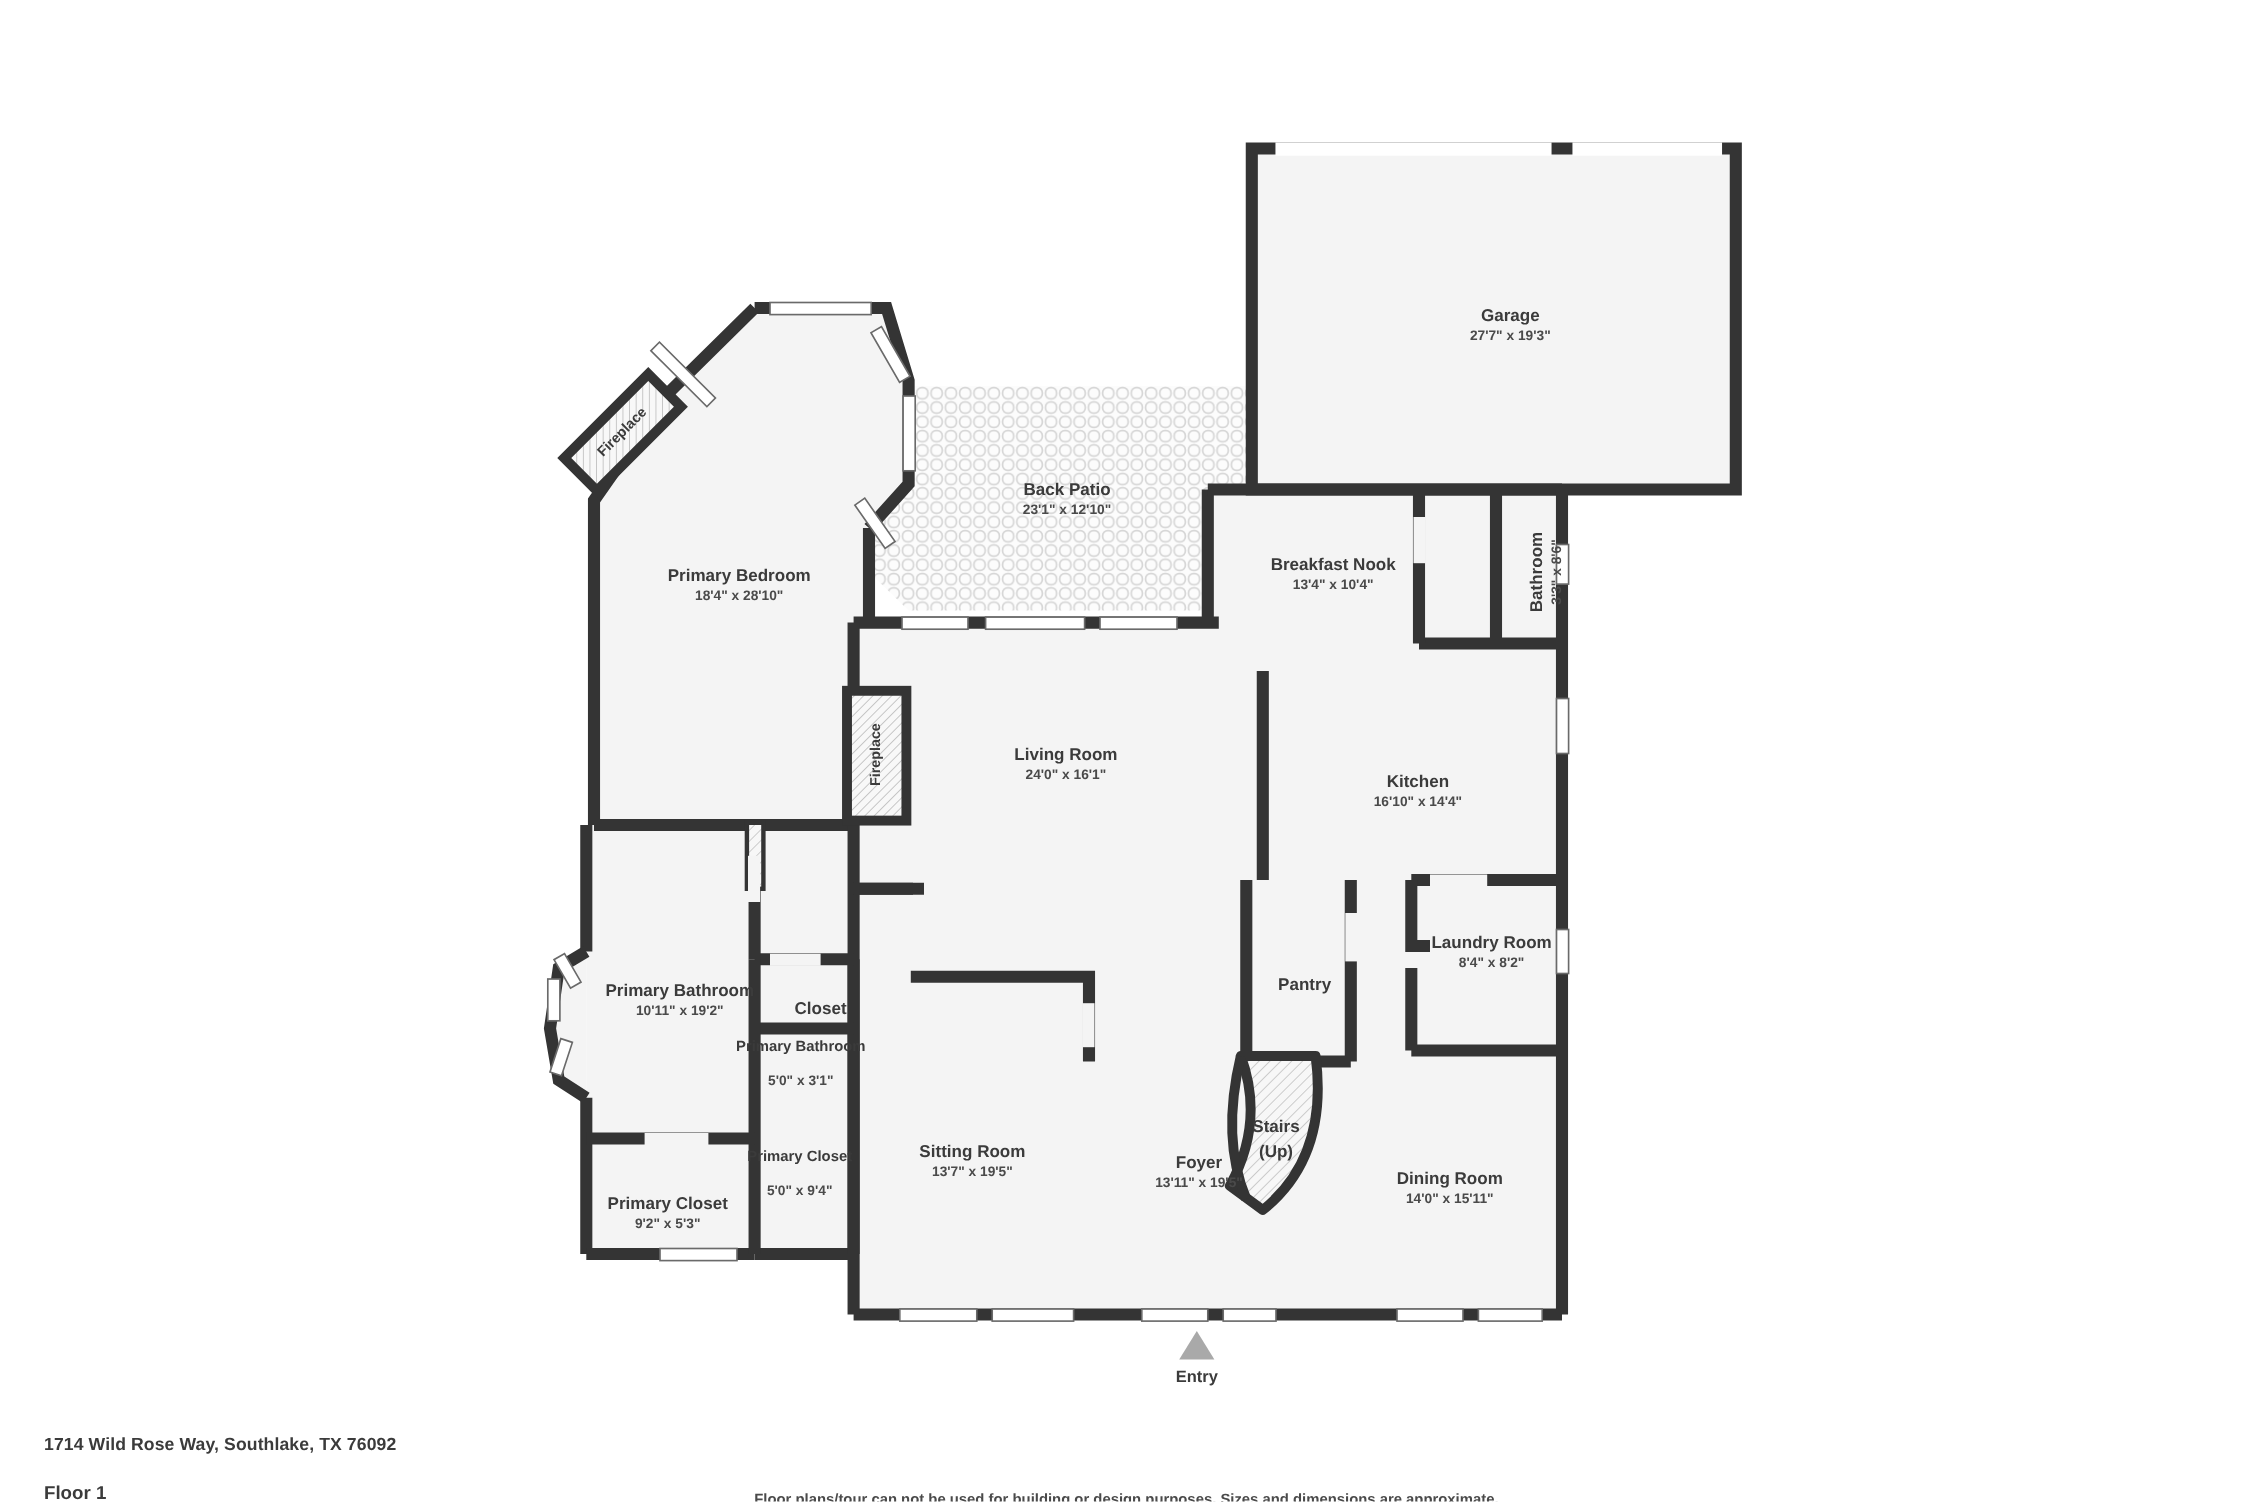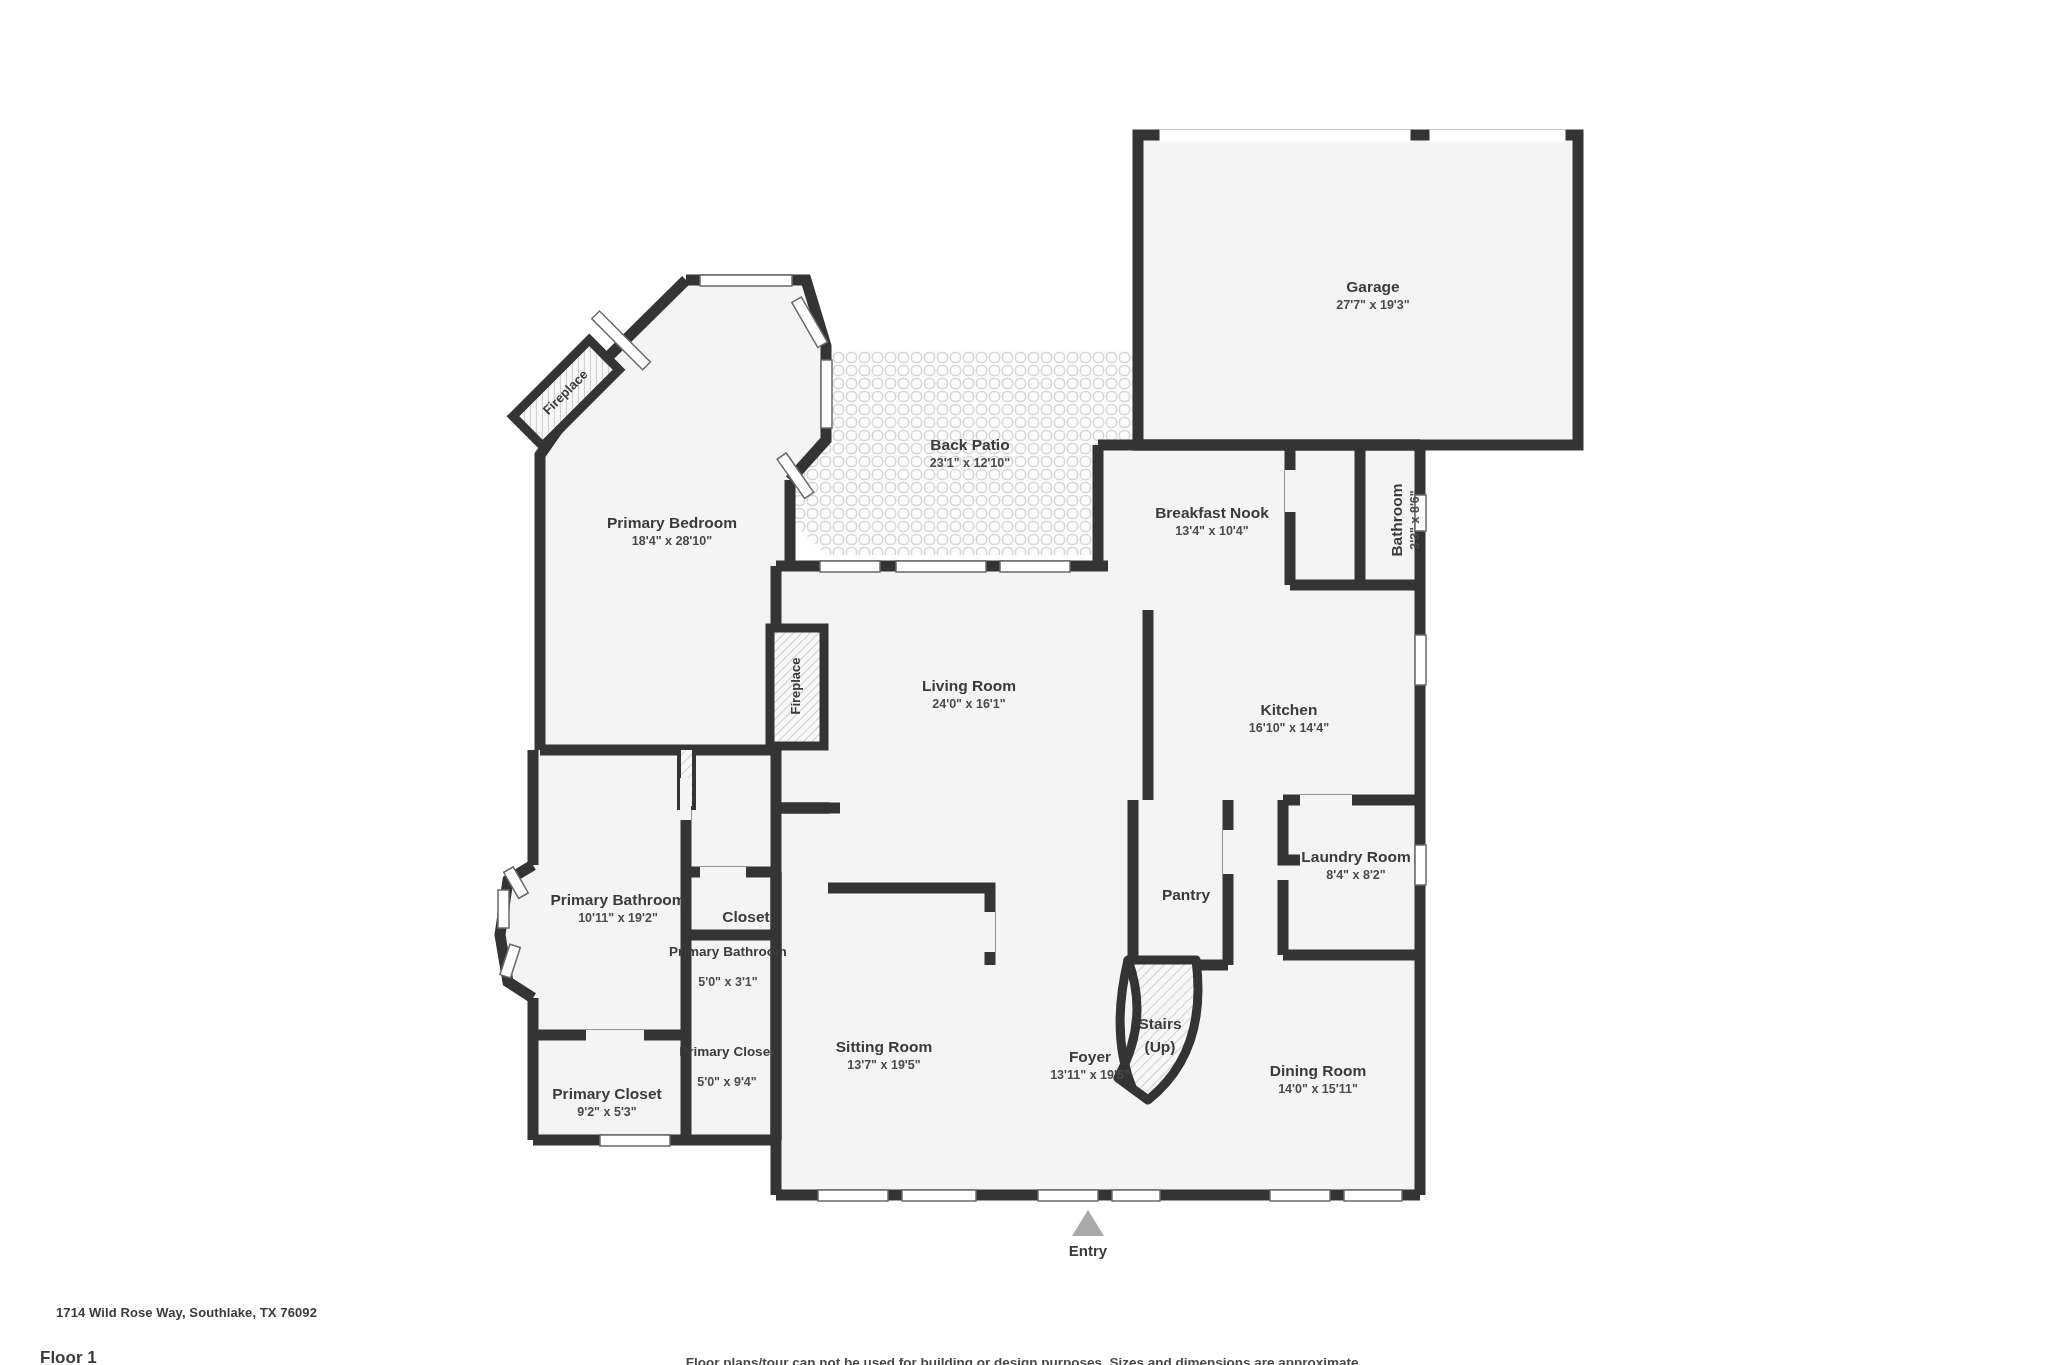--- a/index.html
+++ b/index.html
@@ -57,23 +57,23 @@
     fill: #3b3b3b;
     text-anchor: middle;
     dominant-baseline: middle;
   }
   .footer-text {
     position: absolute;
     font-family: "Liberation Sans", sans-serif;
     color: #3b3b3b;
   }
   #address-line {
-    left: 56px;
+    left: 40px;
     top: 1305px;
-    font-size: 13px;
+    font-size: 16px;
     font-weight: bold;
     letter-spacing: 0.1px;
   }
   #floor-line {
     left: 40px;
     top: 1348px;
     font-size: 17px;
     font-weight: bold;
   }
   #disclaimer-line {

